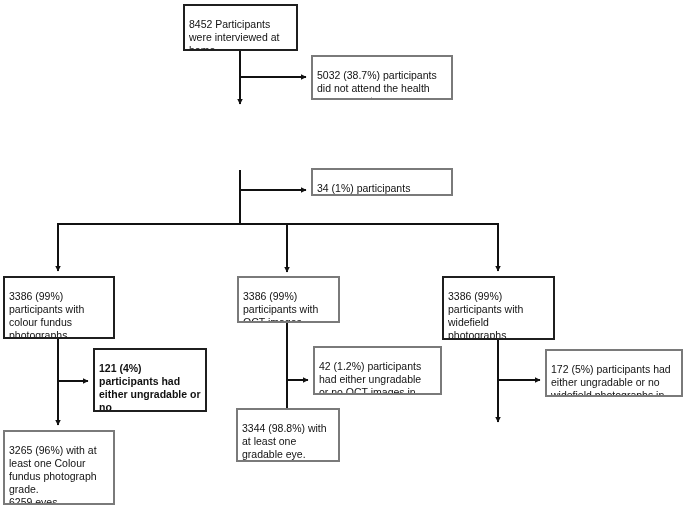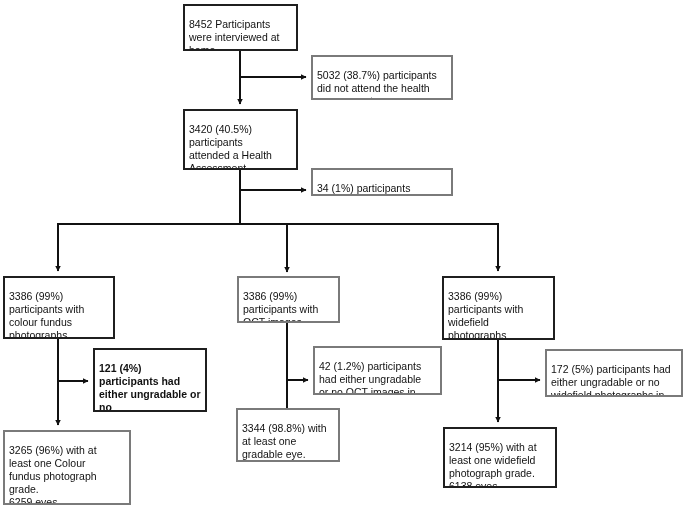--- a/index.html
+++ b/index.html
@@ -63,24 +63,20 @@
     <line class="edge" x1="498" y1="340" x2="498" y2="422" marker-end="url(#arrow)"></line>
     <line class="edge" x1="498" y1="380" x2="540" y2="380" marker-end="url(#arrow)"></line>
   </svg>
 
   <div class="node" style="left:183px; top:4px;   width:115px; height:47px;">8452 Participants
 were interviewed at
 home.</div>
   <div class="node gray" style="left:311px; top:55px;  width:142px; height:45px;">5032 (38.7%) participants
 did not attend the health
 assessment</div>
-  <div class="node" style="left:183px; top:109px; width:115px; height:61px;">3420 (40.5%)
-participants
-attended a Health
-Assessment.</div>
   <div class="node gray" style="left:311px; top:168px; width:142px; height:28px;">34 (1%) participants
 refused  all retinal
 imaging.</div>
   <div class="node" style="left:3px;   top:276px; width:112px; height:63px;">3386 (99%)
 participants with
 colour fundus
 photographs</div>
   <div class="node gray" style="left:237px; top:276px; width:103px; height:47px;">3386 (99%)
 participants with
 OCT images</div>
@@ -93,27 +89,23 @@
 colour fundus
 photographs in both eyes.</div>
   <div class="node gray" style="left:313px; top:346px; width:129px; height:49px;">42 (1.2%) participants
 had either ungradable
 or no OCT images in
 both eyes.</div>
   <div class="node gray" style="left:545px; top:349px; width:138px; height:48px;">172 (5%) participants had
 either ungradable or no
 widefield photographs in
 both eyes.</div>
-  <div class="node gray" style="left:3px;   top:430px; width:128px; height:75px;">3265 (96%) with at
+  <div class="node gray" style="left:3px;   top:430px; width:112px; height:75px;">3265 (96%) with at
 least one Colour
 fundus photograph
 grade.
 6259 eyes.</div>
   <div class="node gray" style="left:236px; top:408px; width:104px; height:54px;">3344 (98.8%) with
 at least one
 gradable eye.
 6601 eyes.</div>
-  <div class="node" style="left:443px; top:427px; width:114px; height:61px;">3214 (95%) with at
-least one widefield
-photograph grade.
-6138 eyes.</div>
 
 </div>
 
 </body></html>

